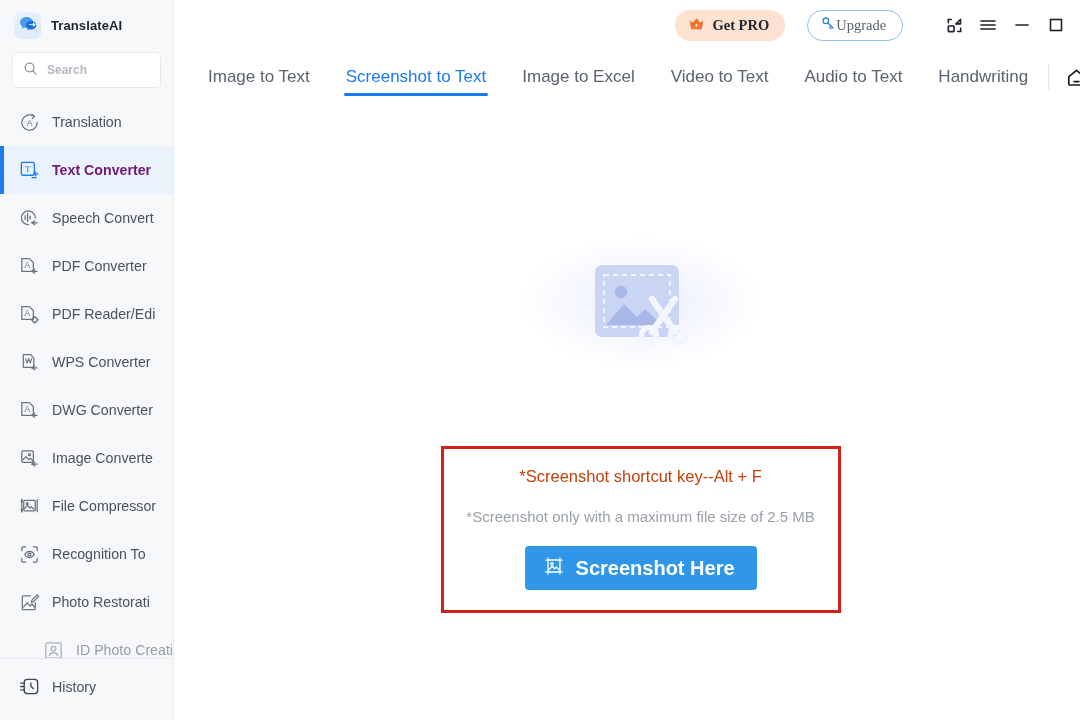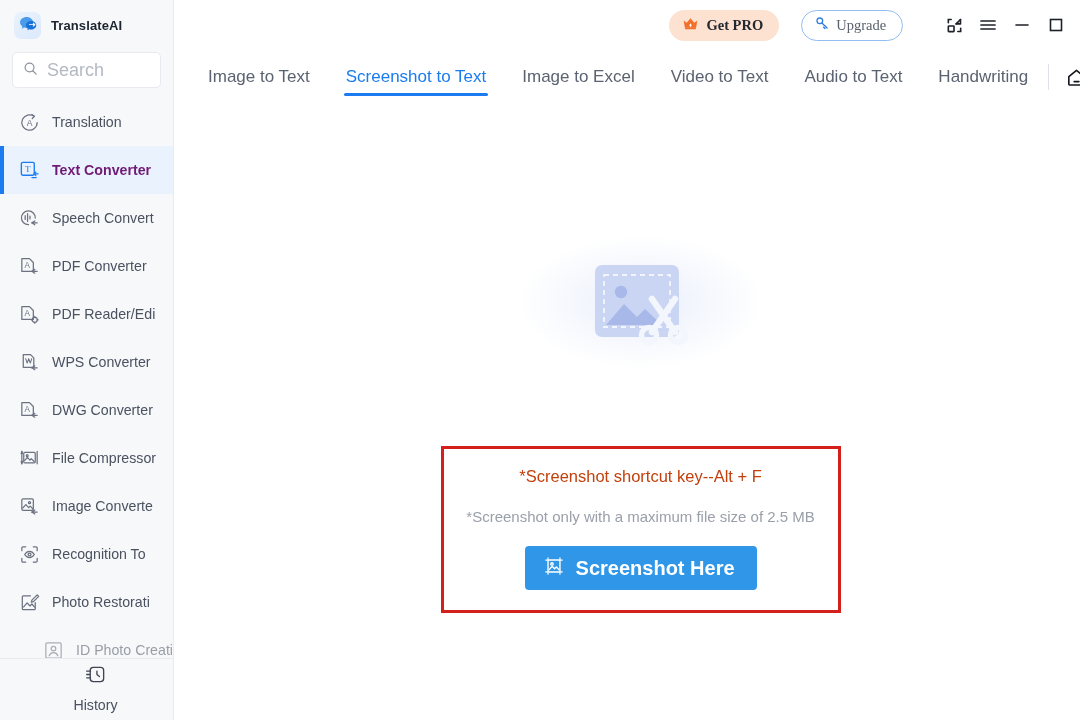--- a/index.html
+++ b/index.html
@@ -31,22 +31,23 @@
   .brand-name {
     font-size: 13px; font-weight: bold; color: #1c2430; letter-spacing: .1px;
   }
   .search-wrap { padding: 0 12px; margin-top: 2px; flex: 0 0 auto; }
   .search-box {
     height: 36px; background: #fff; border: 1px solid #e8eaef;
     border-radius: 5px; display: flex; align-items: center; padding: 0 10px; gap: 9px;
   }
   .search-input {
     border: none; outline: none; background: transparent;
-    font-size: 18px; color: #7f1d1d; width: 100%;
+    font-size: 12px; color: #7f1d1d; width: 100%;
     font-family: "Liberation Sans", sans-serif;
+    font-weight: bold;
   }
   .search-input::placeholder { color: #b4b9c2; }
 
   .nav-scroll {
     flex: 1 1 auto; overflow: hidden; padding-top: 10px; position: relative;
   }
   .nav-item {
     height: 48px; display: flex; align-items: center; gap: 11px;
     padding-left: 18px; position: relative; cursor: pointer;
   }
@@ -58,38 +59,38 @@
   .nav-item.active::before {
     content: ""; position: absolute; left: 0; top: 0; bottom: 0;
     width: 4px; background: #1a7cf0;
   }
   .nav-icon { width: 23px; height: 23px; flex: 0 0 23px; display:block; }
   .nav-item.cut { opacity: .55; margin-left: 24px; }
 
   .sidebar-footer {
     flex: 0 0 auto; border-top: 1px solid #e9ebf0; padding: 4px 0 10px;
   }
-  .sidebar-footer .nav-item { height: 47px; flex-direction: column; }
+  .sidebar-footer .nav-item { height: 47px; }
 
   
   .main { flex: 1 1 auto; position: relative; background: #fff; }
 
   .titlebar {
     height: 50px; display: flex; align-items: center; justify-content: flex-end;
     padding-right: 0; gap: 0; font-family: Liberation Serif, serif;
   }
   .getpro {
     height: 31px; border-radius: 16px; background: #fde2d2;
     display: flex; align-items: center; gap: 7px; padding: 0 16px 0 13px;
     cursor: pointer; margin-right: 22px;
   }
   .getpro-label { font-size: 14.5px; font-weight: bold; color: #23292f; }
   .upgrade {
     height: 31px; border-radius: 16px; border: 1px solid #93bdf0; background: #fff;
-    display: flex; align-items: center; gap: 6px; padding: 0 16px 0 13px;
+    display: flex; align-items: center; padding: 0 16px 0 13px;
     cursor: pointer; margin-right: 34px;
   }
   .upgrade-label { font-size: 14.5px; color: #59616d; }
   .win-btn {
     width: 34px; height: 34px; display: flex; align-items: center; justify-content: center;
     cursor: pointer;
   }
 
   .tabbar {
     height: 54px; display: flex; align-items: stretch;
@@ -247,40 +248,40 @@
             <text x="9.5" y="13.6" font-size="8.5" fill="#6b7280" stroke="none" text-anchor="middle" font-family="Liberation Sans, sans-serif">A</text>
             <path d="M14 17h6M17.5 15l-3 2 3 2" stroke-linecap="round" stroke-linejoin="round"></path>
           </svg>
         </span>
         <span class="nav-label">DWG Converter</span>
       </div>
 
       <div class="nav-item">
         <span class="nav-icon">
           <svg width="23" height="23" viewBox="0 0 24 24" fill="none" stroke="#6b7280" stroke-width="1.3">
+            <rect x="4" y="4" width="12" height="12" rx="1.3"></rect>
+            <circle cx="12" cy="8" r="1.1"></circle>
+            <path d="M4.6 14l3.6-4 3 3.2 1.6-1.6 3.2 3.4" stroke-linejoin="round"></path>
+            <path d="M14 17.8h6M17.5 15.8l-3 2 3 2" stroke-linecap="round" stroke-linejoin="round"></path>
+          </svg>
+        </span>
+        <span class="nav-label">Image Converte</span>
+      </div>
+
+      <div class="nav-item">
+        <span class="nav-icon">
+          <svg width="23" height="23" viewBox="0 0 24 24" fill="none" stroke="#6b7280" stroke-width="1.3">
             <rect x="6" y="5.5" width="12" height="11" rx="1.2"></rect>
             <circle cx="9.6" cy="9" r="1"></circle>
             <path d="M6.6 14.5l3.2-3.6 2.6 2.8 1.5-1.5 3.3 3.3" stroke-linejoin="round"></path>
             <path d="M4 4.5v13M20 4.5v13" stroke-linecap="round"></path>
             <path d="M3.2 7.5L4 4.5l.8 3M3.2 14.5L4 17.5l.8-3" stroke-linejoin="round"></path>
           </svg>
         </span>
         <span class="nav-label">File Compressor</span>
-      </div>
-
-      <div class="nav-item">
-        <span class="nav-icon">
-          <svg width="23" height="23" viewBox="0 0 24 24" fill="none" stroke="#6b7280" stroke-width="1.3">
-            <rect x="4" y="4" width="12" height="12" rx="1.3"></rect>
-            <circle cx="12" cy="8" r="1.1"></circle>
-            <path d="M4.6 14l3.6-4 3 3.2 1.6-1.6 3.2 3.4" stroke-linejoin="round"></path>
-            <path d="M14 17.8h6M17.5 15.8l-3 2 3 2" stroke-linecap="round" stroke-linejoin="round"></path>
-          </svg>
-        </span>
-        <span class="nav-label">Image Converte</span>
       </div>
 
       <div class="nav-item">
         <span class="nav-icon">
           <svg width="23" height="23" viewBox="0 0 24 24" fill="none" stroke="#6b7280" stroke-width="1.3">
             <path d="M4 8V5.2A1.2 1.2 0 0 1 5.2 4H8M16 4h2.8A1.2 1.2 0 0 1 20 5.2V8M20 16v2.8a1.2 1.2 0 0 1-1.2 1.2H16M8 20H5.2A1.2 1.2 0 0 1 4 18.8V16" stroke-linecap="round"></path>
             <path d="M7 12s2-3.2 5-3.2S17 12 17 12s-2 3.2-5 3.2S7 12 7 12z"></path>
             <circle cx="12" cy="12" r="1.5"></circle>
           </svg>
         </span>

